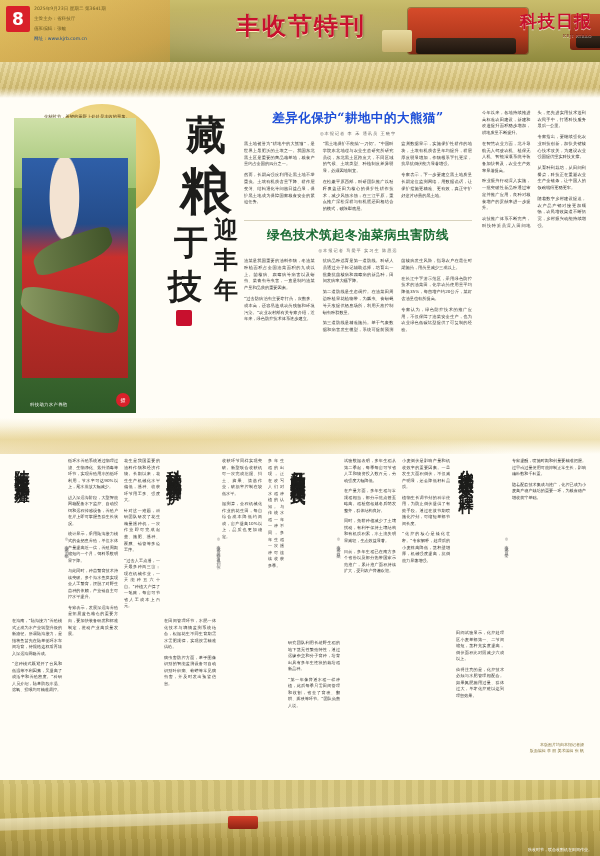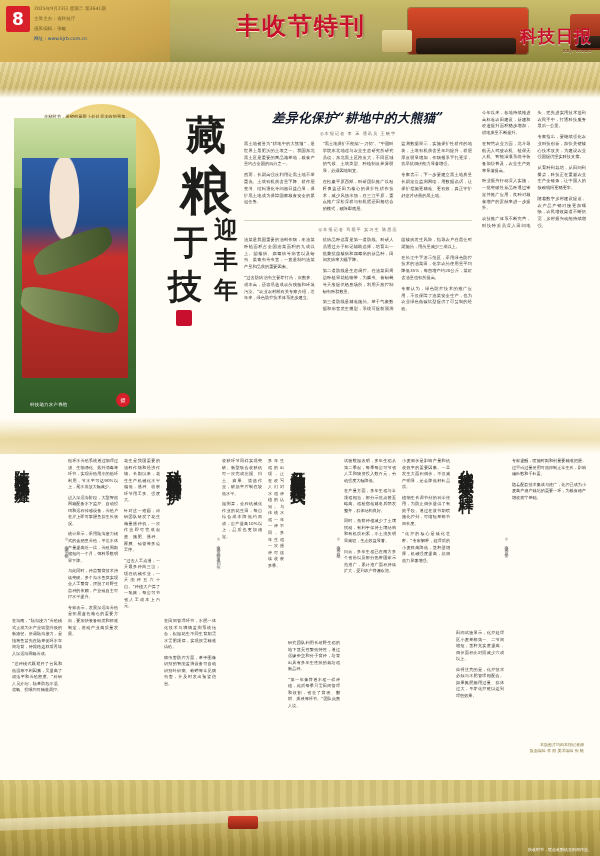--- a/index.html
+++ b/index.html
@@ -66,21 +66,20 @@
     text-shadow:0 1px 0 #fff2c0, 1px 1px 2px rgba(0,0,0,.25);
     white-space:nowrap;
     text-align:center;
   }
   .paper-logo{
     position:absolute;right:8px;top:10px;
     font-family:"DejaVu Serif","Liberation Serif",serif;
     font-size:17px;font-weight:bold;color:#c8102e;letter-spacing:1px;
     text-shadow:0 1px 0 rgba(255,255,255,.6);
     white-space:nowrap;
-    margin-top:15px;
   }
   .paper-logo .sub{display:block;font-size:4px;color:#7a2018;letter-spacing:.5px;font-weight:normal;text-align:right;}
 
   
   .wheat-band{
     position:absolute;left:0;top:62px;width:600px;height:36px;
     background:
       repeating-linear-gradient(105deg, rgba(255,255,255,.12) 0 3px, rgba(0,0,0,.05) 3px 6px),
       linear-gradient(180deg,#e8d79a 0%,#dcc87f 45%,#cbb368 100%);
   }
@@ -158,21 +157,21 @@
   .bh-seal{
     position:absolute;left:36px;top:206px;width:16px;height:16px;background:#c8102e;border-radius:2px;
   }
 
   
   .mid{position:absolute;left:244px;top:14px;width:228px;}
   .art-title{
     font-family:"DejaVu Serif","Liberation Serif",serif;
     font-size:12.5px;font-weight:bold;color:#1a6b33;text-align:center;letter-spacing:.5px;
   }
-  .art-title.dark{color:#0f172a;font-style:italic;}
+  .art-title.dark{color:#1d4ed8;}
   .byline{font-size:4.2px;color:#666;text-align:center;margin:4px 0 5px;letter-spacing:1px;}
   .cols3{column-count:3;column-gap:8px;font-size:4.2px;line-height:1.62;color:#333;text-align:justify;}
   .cols3 p{margin:0 0 4px;}
   .rule{height:1px;background:#d8d2bd;margin:7px 0 6px;}
 
   
   .right-col{
     position:absolute;left:482px;top:14px;width:104px;
     column-count:2;column-gap:7px;
     font-size:4.2px;line-height:1.6;color:#333;text-align:justify;
@@ -294,20 +293,21 @@
           <p>“黑土地保护不能搞‘一刀切’。”中国科学院东北地理与农业生态研究所研究员说，东北黑土区跨度大，不同区域的气候、土壤类型、种植制度差异明显，必须因地制宜。</p>
           <p>在松嫩平原西部，科研团队推广以秸秆覆盖还田为核心的保护性耕作技术，减少风蚀水蚀；在三江平原，重点推广深松深耕与有机肥还田相结合的模式，破除犁底层。</p>
           <p>监测数据显示，实施保护性耕作的地块，土壤有机质含量年均提升，耕层厚度明显增加，作物根系下扎更深，抗旱抗倒伏能力显著增强。</p>
           <p>专家表示，下一步要建立黑土地质量长期定位监测网络，用数据说话，让保护措施更精准、更有效，真正守护好这片珍贵的黑土地。</p>
         </div>
       </div>
 
       <div class="rule"></div>
 
       <div>
+        <div class="art-title">绿色技术筑起冬油菜病虫害防线</div>
         <div class="byline">◎本报记者 马爱平 实习生 陈思远</div>
         <div class="cols3">
           <p>油菜是我国重要的油料作物，冬油菜种植面积占全国油菜面积的九成以上。菌核病、霜霉病等病害以及蚜虫、菜青虫等虫害，一直是制约油菜产量和品质的重要因素。</p>
           <p>“过去防病治虫主要靠打药，次数多、成本高，还容易造成农药残留和环境污染。”农业农村部有关专家介绍，近年来，绿色防控技术体系逐步建立。</p>
           <p>抗病品种选育是第一道防线。科研人员通过分子标记辅助选择，培育出一批兼抗菌核病和霜霉病的新品种，田间发病率大幅下降。</p>
           <p>第二道防线是生态调控。在油菜田周边种植显花植物带，为瓢虫、食蚜蝇等天敌提供栖息场所，利用天敌控制蚜虫种群数量。</p>
           <p>第三道防线是精准施药。基于气象数据和病害发生模型，系统可提前预测菌核病发生风险，指导农户在最佳时期施药，用药量减少三成以上。</p>
           <p>在长江中下游示范区，采用绿色防控技术的油菜田，化学农药使用量平均降低35%，每亩增产约20公斤，菜籽含油量也有所提高。</p>
           <p>专家认为，绿色防控技术的推广应用，不仅保障了油菜安全生产，也为农业绿色低碳转型提供了可复制的经验。</p>
         </div>

